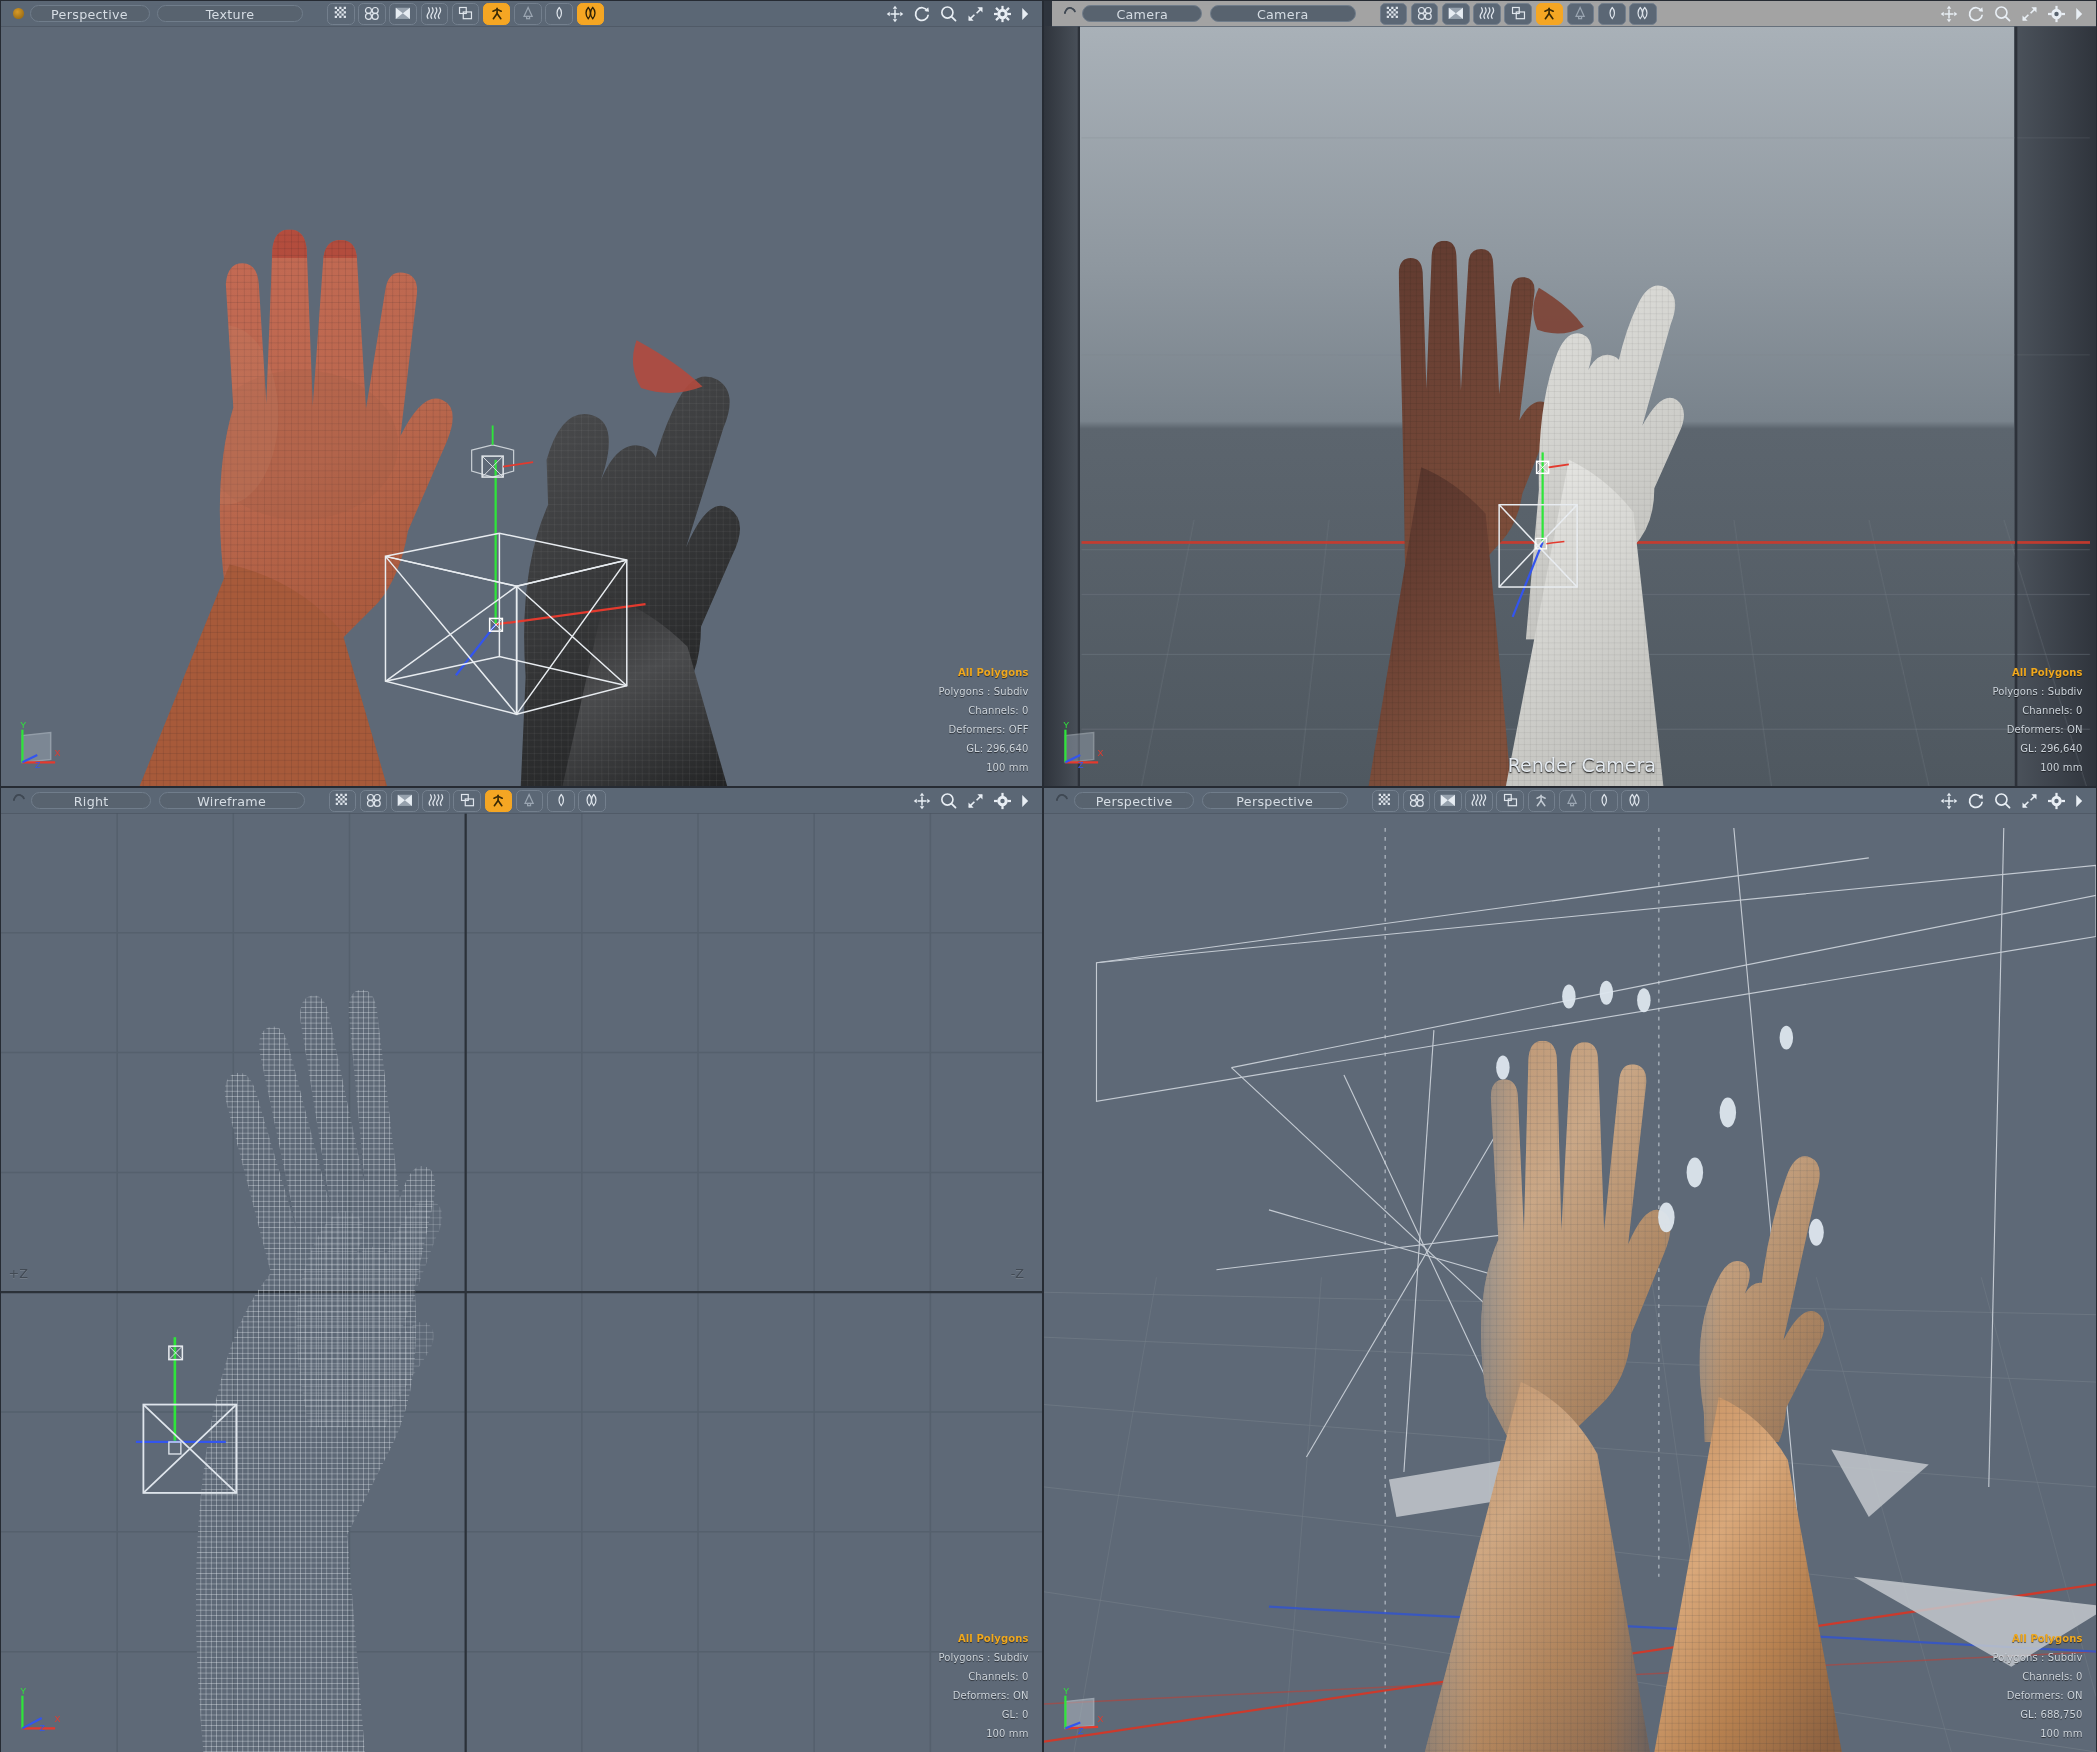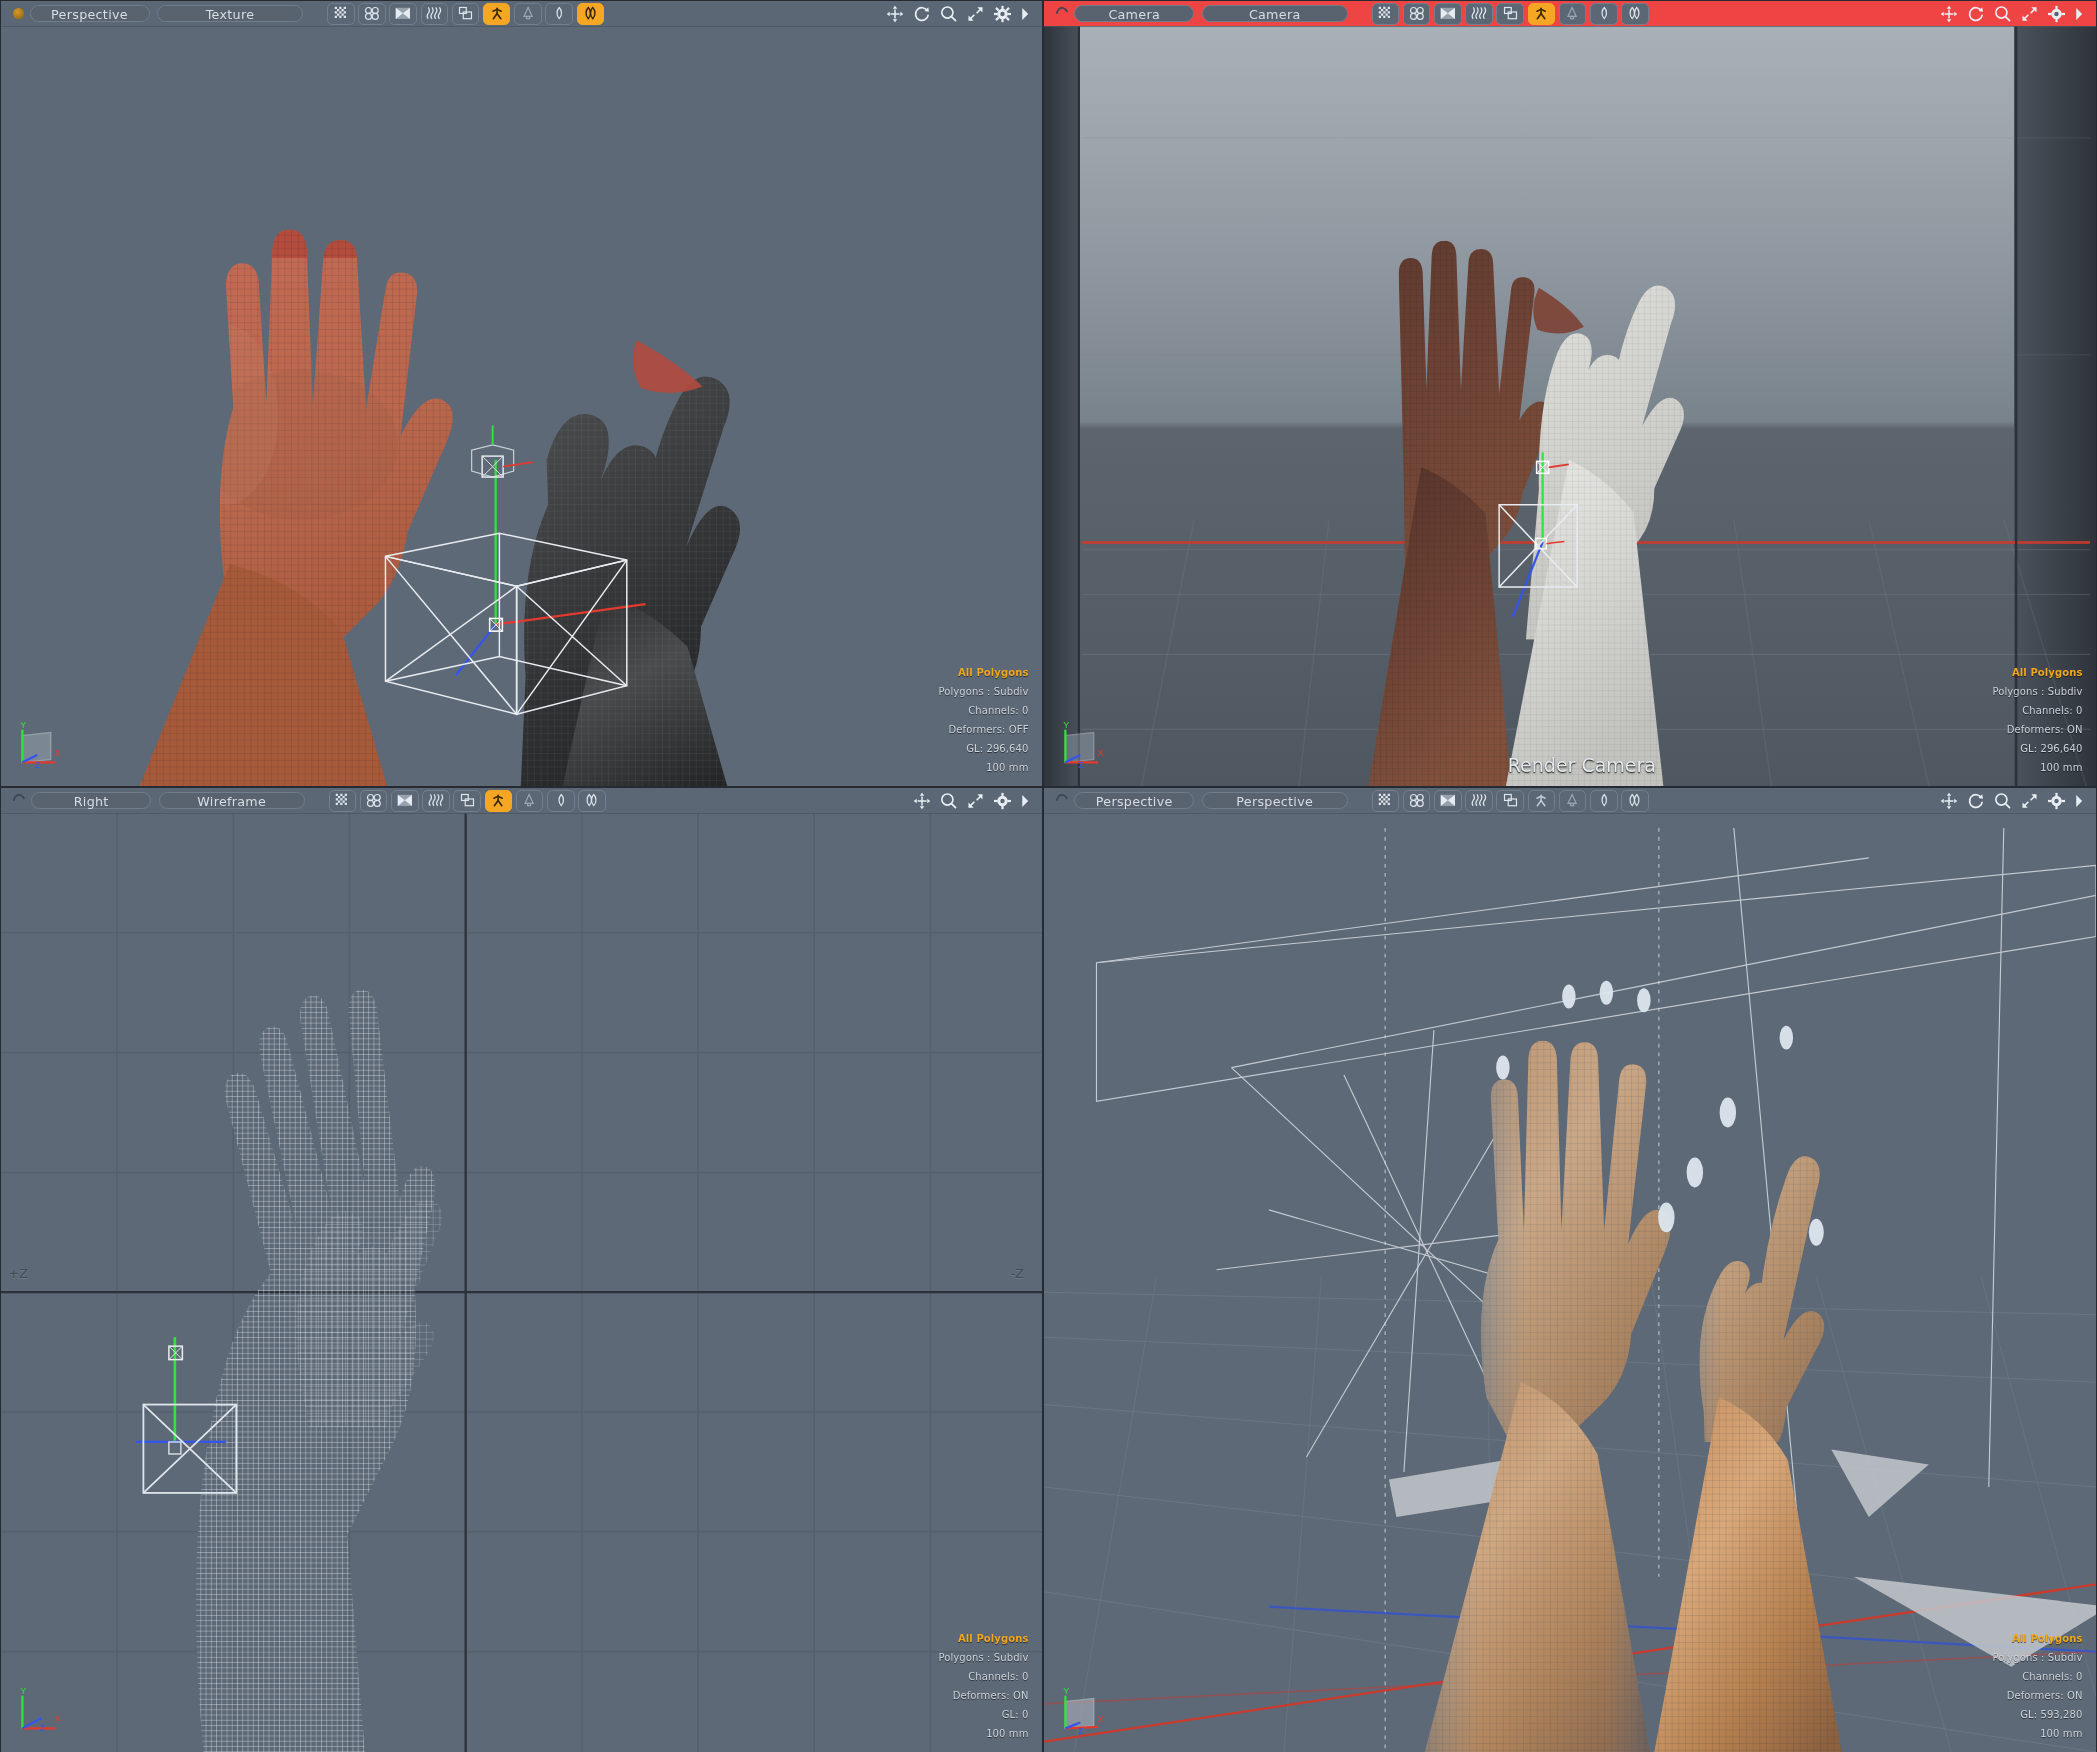--- a/index.html
+++ b/index.html
@@ -9,21 +9,21 @@
   
   #app{position:relative;width:2097px;height:1753px;background:#2e343d;
        display:grid;grid-template-columns:1043px 1054px;grid-template-rows:787px 966px;
        gap:0;}
   .vp{position:relative;overflow:hidden;border:1.5px solid #262b33;box-sizing:border-box;}
 
   
   .vphead{position:absolute;left:0;top:0;right:0;height:25px;
           background:#5b6775;display:flex;align-items:center;padding:0 4.5px;z-index:40;
           box-shadow:0 0.7px 0 #4a5562;justify-content:flex-end;}
-  .vphead.dark{background:#ef4444;}
+  .vphead.dark{background:#a3a3a3;margin-left:8px;}
   .dotbtn{width:10.5px;height:10.5px;margin:0 6px 0 7.5px;border-radius:50%;
           background:radial-gradient(circle at 40% 35%,#d79a28,#8a6010);flex:none;}
   .dotbtn.plain{background:transparent;border:2.2px solid #3f4853;border-right-color:transparent;
                 border-bottom-color:transparent;border-radius:50%;width:8.2px;height:8.2px;
                 transform:rotate(35deg);}
   .pill{height:17px;min-width:112px;padding:0 12px;border-radius:9px;background:#58636f;
         border:0.7px solid #707d8b;color:#d6dde4;font-size:12.7px;line-height:17px;text-align:center;
         margin-right:7.5px;letter-spacing:0.3px;box-sizing:border-box;}
   .pill.w1{width:120px;}
   .pill.w2{width:146px;}
@@ -1086,20 +1086,20 @@
           <text x="57" y="46" fill="#e33a2e" font-size="12" font-family="sans-serif">X</text>
           <text x="31" y="62" fill="#3355ee" font-size="12" font-family="sans-serif">Z</text>
         </svg>
       </div>
 
       <div class="stats">
         <div class="hl">All Polygons</div>
         <div>Polygons : Subdiv</div>
         <div>Channels: 0</div>
         <div>Deformers: ON</div>
-        <div>GL: 593,280</div>
+        <div>GL: 688,750</div>
         <div>100 mm</div>
       </div>
     </div>
   </div>
 
 </div>
 
 
 </body></html>

